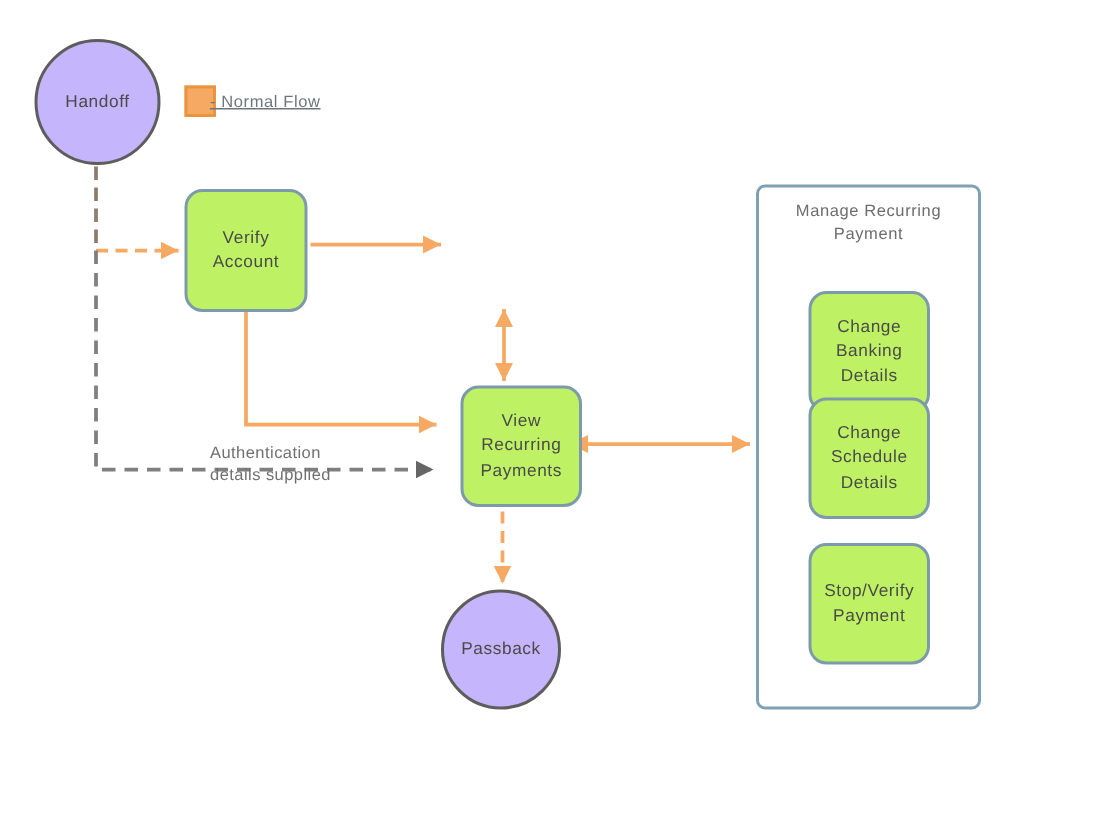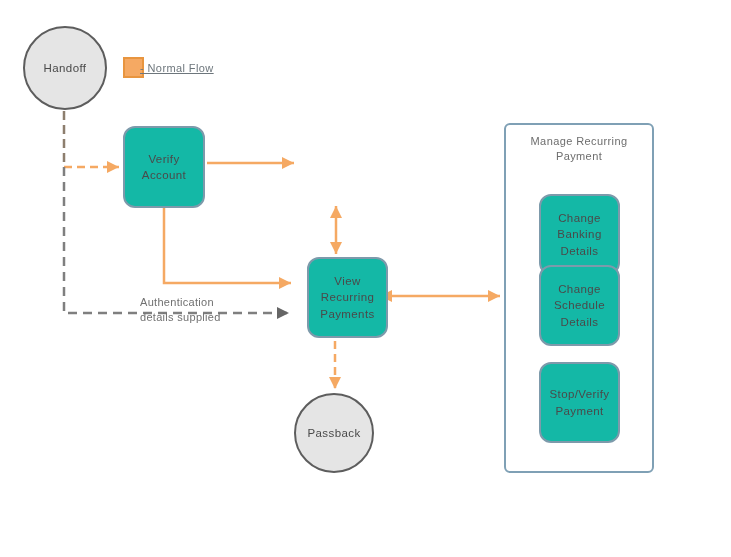--- a/index.html
+++ b/index.html
@@ -28,27 +28,27 @@
     align-items: center;
     justify-content: center;
     text-align: center;
     box-sizing: border-box;
     color: #4a4a4a;
     font-size: 11.5px;
     line-height: 1.4;
     letter-spacing: 0.4px;
   }
   .circle {
-    background: #e5e5e5;
+    background: #c4b5fd;
     border: 2.5px solid #5d5d5d;
     border-radius: 50%;
     text-align: center;
   }
   .process {
-    background: #14b8a6;
+    background: #bef264;
     border: 2px solid #7d9aab;
     border-radius: 12px;
     padding: 4px;
   }
   .node-handoff   { left: 23px;  top: 26px;  width: 84px; height: 84px; }
   .node-verify    { left: 123px; top: 126px; width: 82px; height: 82px; }
   .node-creation  { left: 297px; top: 124px; width: 79px; height: 79px; }
   .node-vrp       { left: 295px; top: 257px; width: 81px; height: 81px; margin-left: 12px; }
   .node-passback  { left: 294px; top: 393px; width: 80px; height: 80px; }
 

